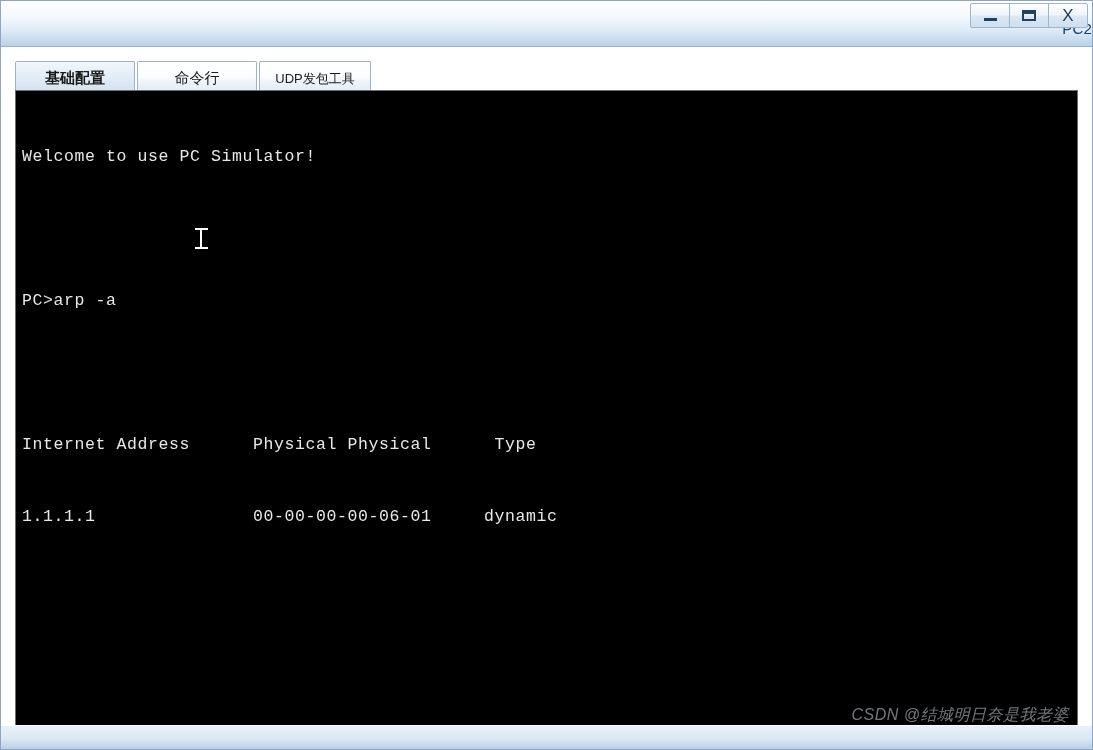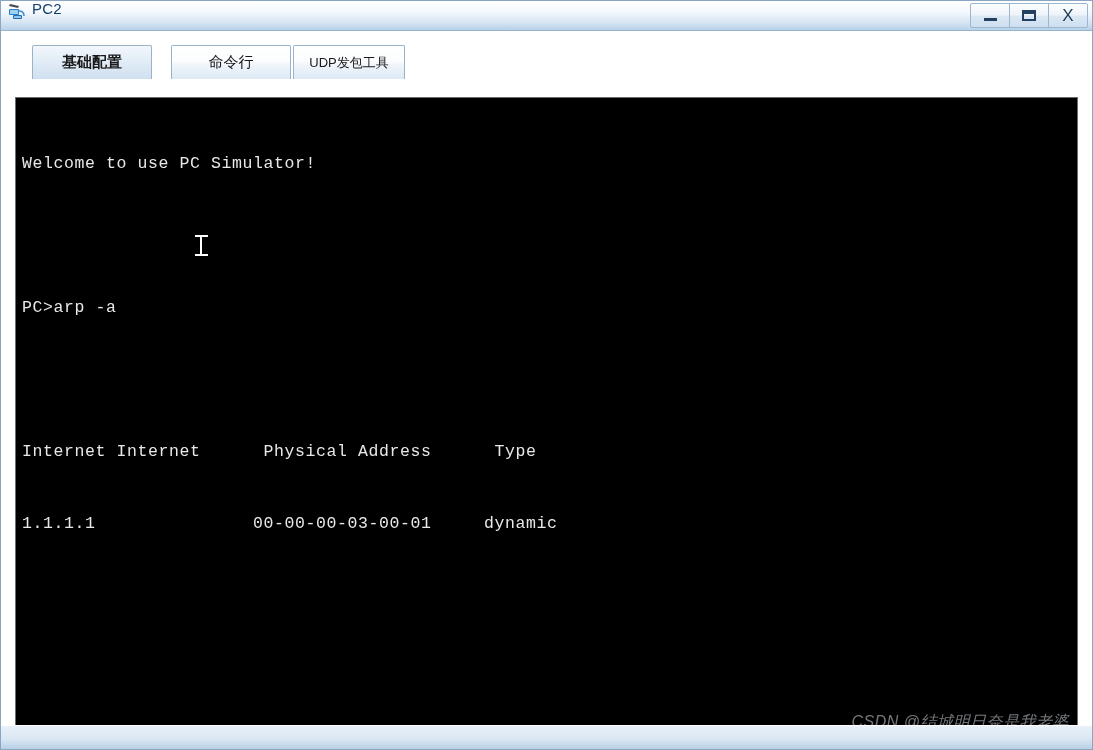--- a/index.html
+++ b/index.html
@@ -18,26 +18,27 @@
     width:1093px;
     height:750px;
     background:#ffffff;
     border:1px solid #8ba5c2;
     overflow:hidden;
   }
 
   
   .titlebar {
     position:relative;
-    height:30px;
+    height:46px;
     background:linear-gradient(to bottom,#ffffff 0%,#f3f8fd 38%,#d8e6f4 72%,#b9d1e8 100%);
     border-bottom:1px solid #97b4cf;
     display:flex;
-    align-items:flex-start;
+    align-items:flex-end;
     padding-left:6px;
+    flex-direction:column;
   }
   .title-icon {
     width:20px; height:20px;
     position:relative;
     flex:0 0 20px;
     margin-right:5px;
   }
   .title-text {
     font-size:15px;
     color:#15406b;
@@ -91,32 +92,32 @@
     margin-right:2px;
     display:flex;
     align-items:center;
     justify-content:center;
     font-size:15px;
     color:#1a1a1a;
     cursor:pointer;
     border-top-left-radius:2px;
     border-top-right-radius:2px;
   }
-  .tab.wide  { min-width:120px; padding:16px 14px;margin-left:17px; }
+  .tab.wide  { min-width:120px; padding:16px 14px; }
   .tab.small { min-width:112px; padding:0 10px; font-size:13px; }
   .tab.active {
     background:linear-gradient(to bottom,#f2f7fb 0%,#e2edf7 45%,#cfe0ef 100%);
     font-weight:600;
   }
 
   
   .terminal-wrap {
     position:absolute;
     left:14px;
-    top:96px;
+    top:89px;
     width:1063px;
     height:640px;
     background:#000000;
     border:1px solid #6d6d6d;
     overflow:hidden;
   }
   .terminal {
     position:relative;
     width:100%; height:100%;
     padding:6px 0 0 6px;
@@ -209,22 +210,22 @@
       <span>UDP发包工具</span>
     </div>
   </div>
 
   <div class="terminal-wrap">
     <div class="terminal">
       <div class="term-line">Welcome to use PC Simulator!</div>
       <div class="term-line"></div>
       <div class="term-line">PC&gt;arp -a</div>
       <div class="term-line"></div>
-      <div class="term-line">Internet Internet      Physical Address      Type</div>
-      <div class="term-line">1.1.1.1               00-00-00-03-00-01     dynamic</div>
+      <div class="term-line">Internet Address      Physical Physical      Type</div>
+      <div class="term-line">1.1.1.1               00-00-00-00-06-01     dynamic</div>
       <div class="term-line"></div>
 
       <div class="ibeam">
         <i class="top"></i><i class="stem"></i><i class="bot"></i>
       </div>
 
       <div class="watermark">CSDN @结城明日奈是我老婆</div>
     </div>
   </div>
 

